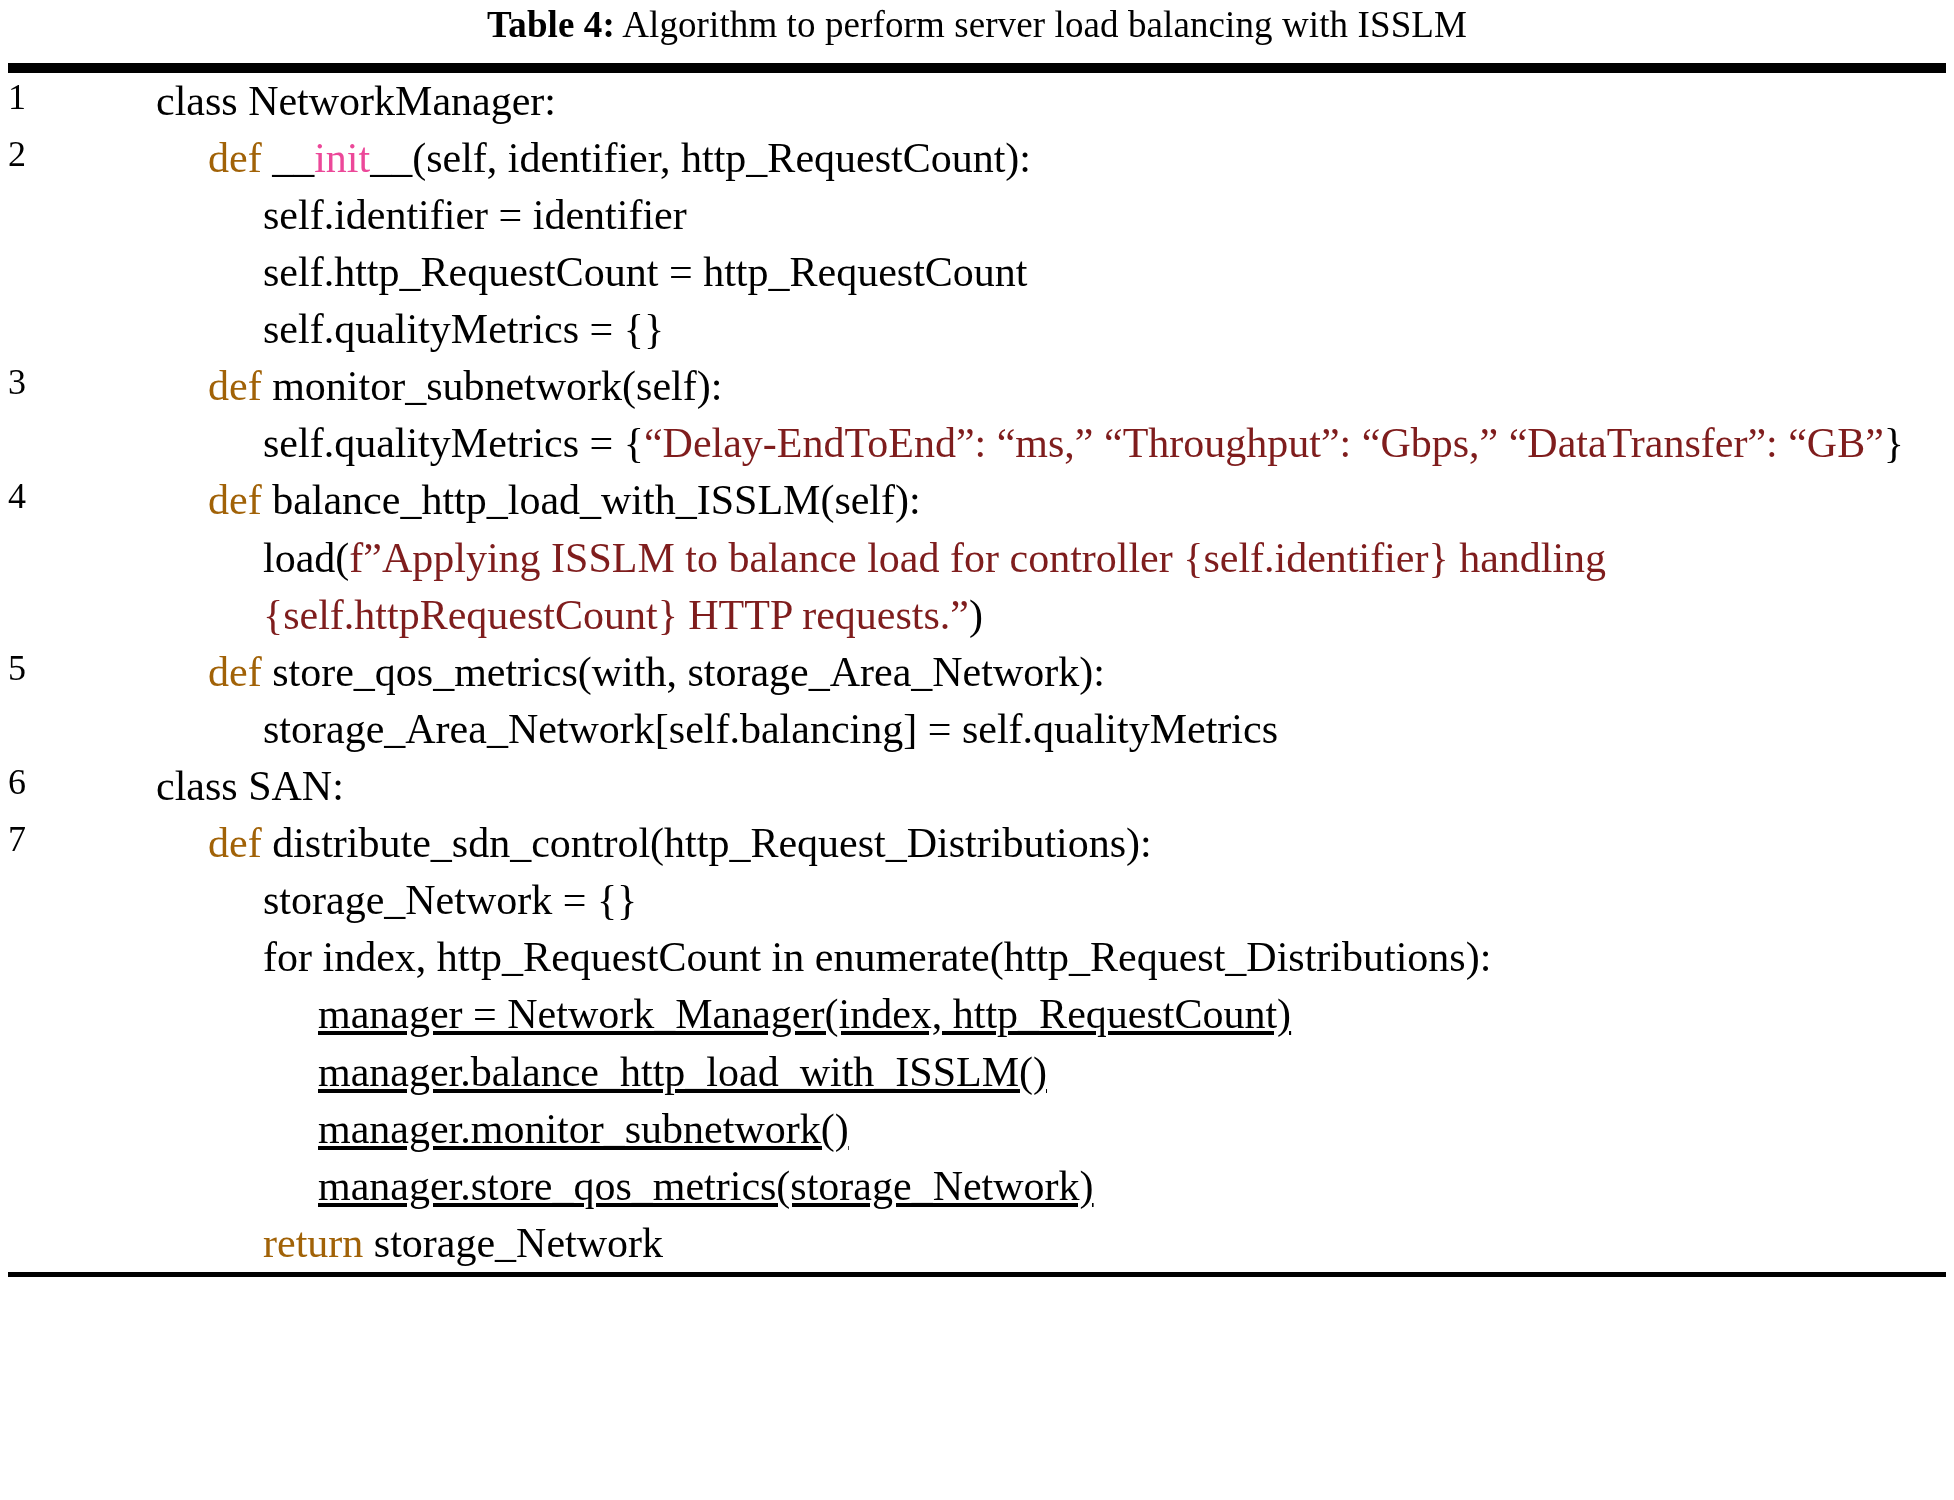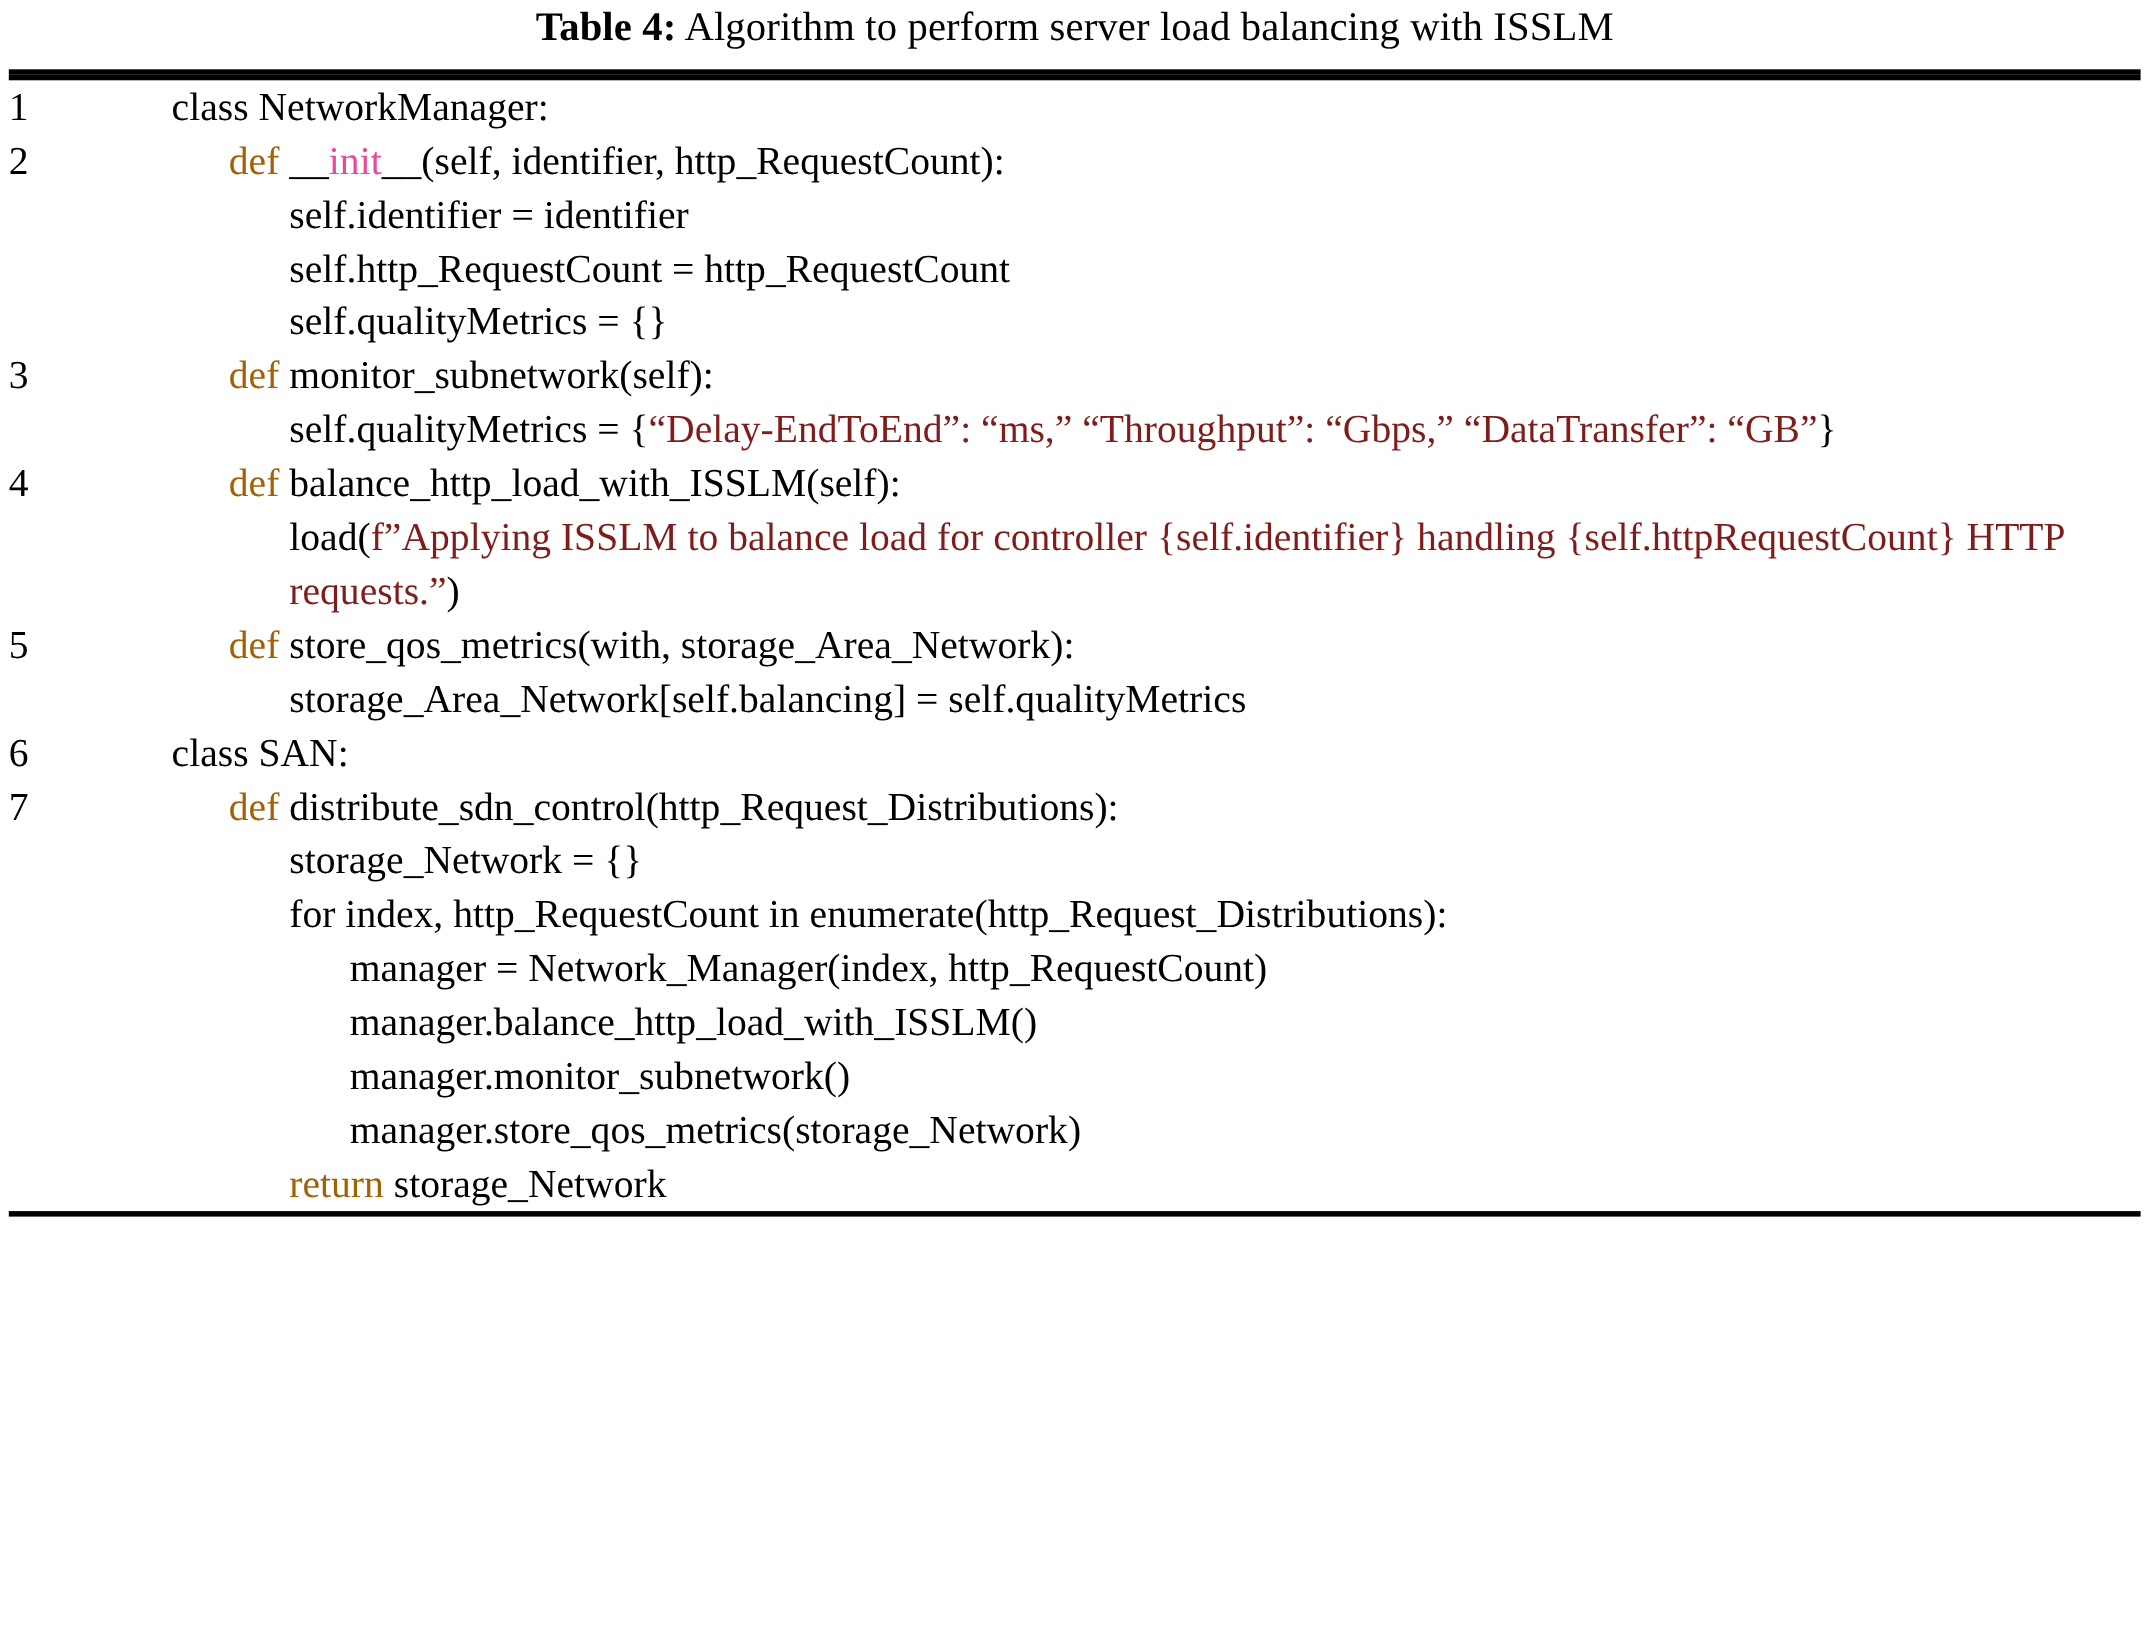--- a/index.html
+++ b/index.html
@@ -64,35 +64,35 @@
   }
   col.c-num { width: 148px; }
 
   .num {
     font-weight: bold;
     font-size: 36px;
     line-height: 1.36;
     padding-right: 6px;
   }
   .code {
-    font-size: 36px;
+    font-size: 42px;
     line-height: 1.36;
     white-space: pre-wrap;
   }
   .line {
     line-height: 1.36;
     white-space: pre-wrap;
     min-height: 1.36em;
   }
 
   
   .ind0  { padding-left: 0px;   }
   .ind1  { padding-left: 52px;  }
   .ind2  { padding-left: 107px; }
-  .ind3  { padding-left: 162px; }
+  .ind3  { padding-left: 162px; text-decoration: underline; }
 
   
   .kw    { color: #a16207; }
   .magic { color: #ec4899; }
   .str   { color: #7f1d1d; }
   .pl    { color: #000000; }
 </style>
 </head>
 <body>
 

